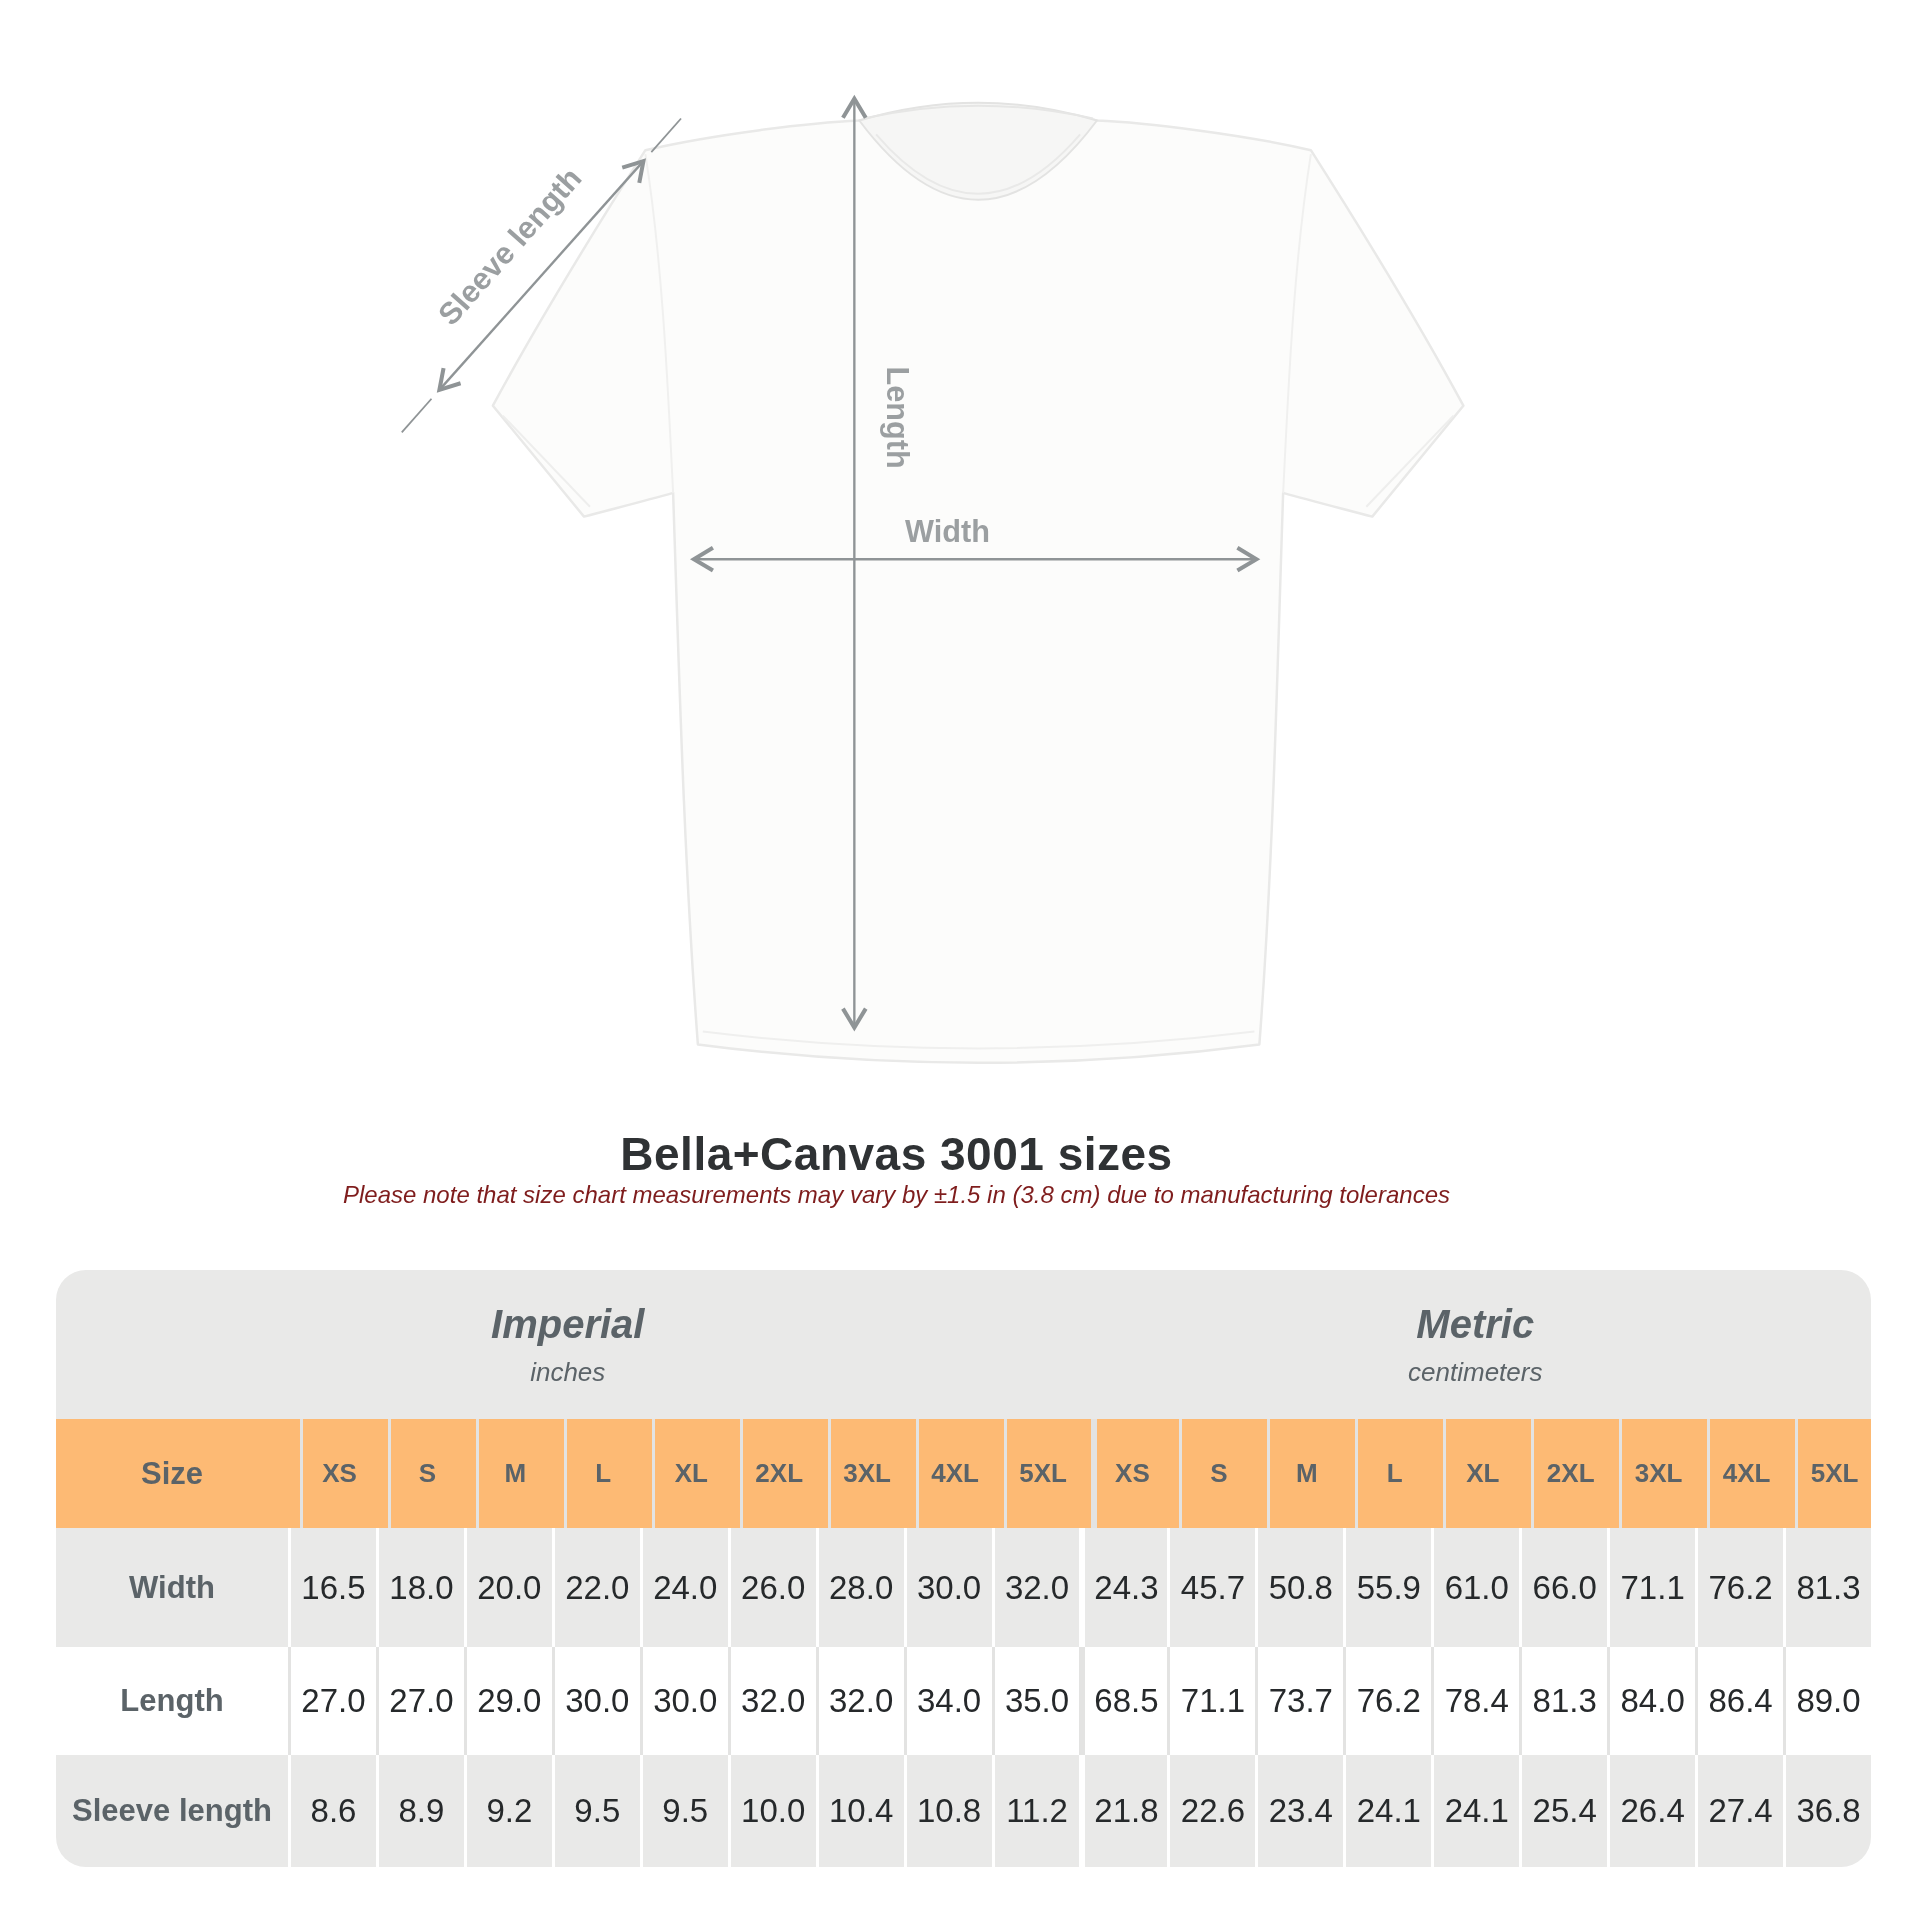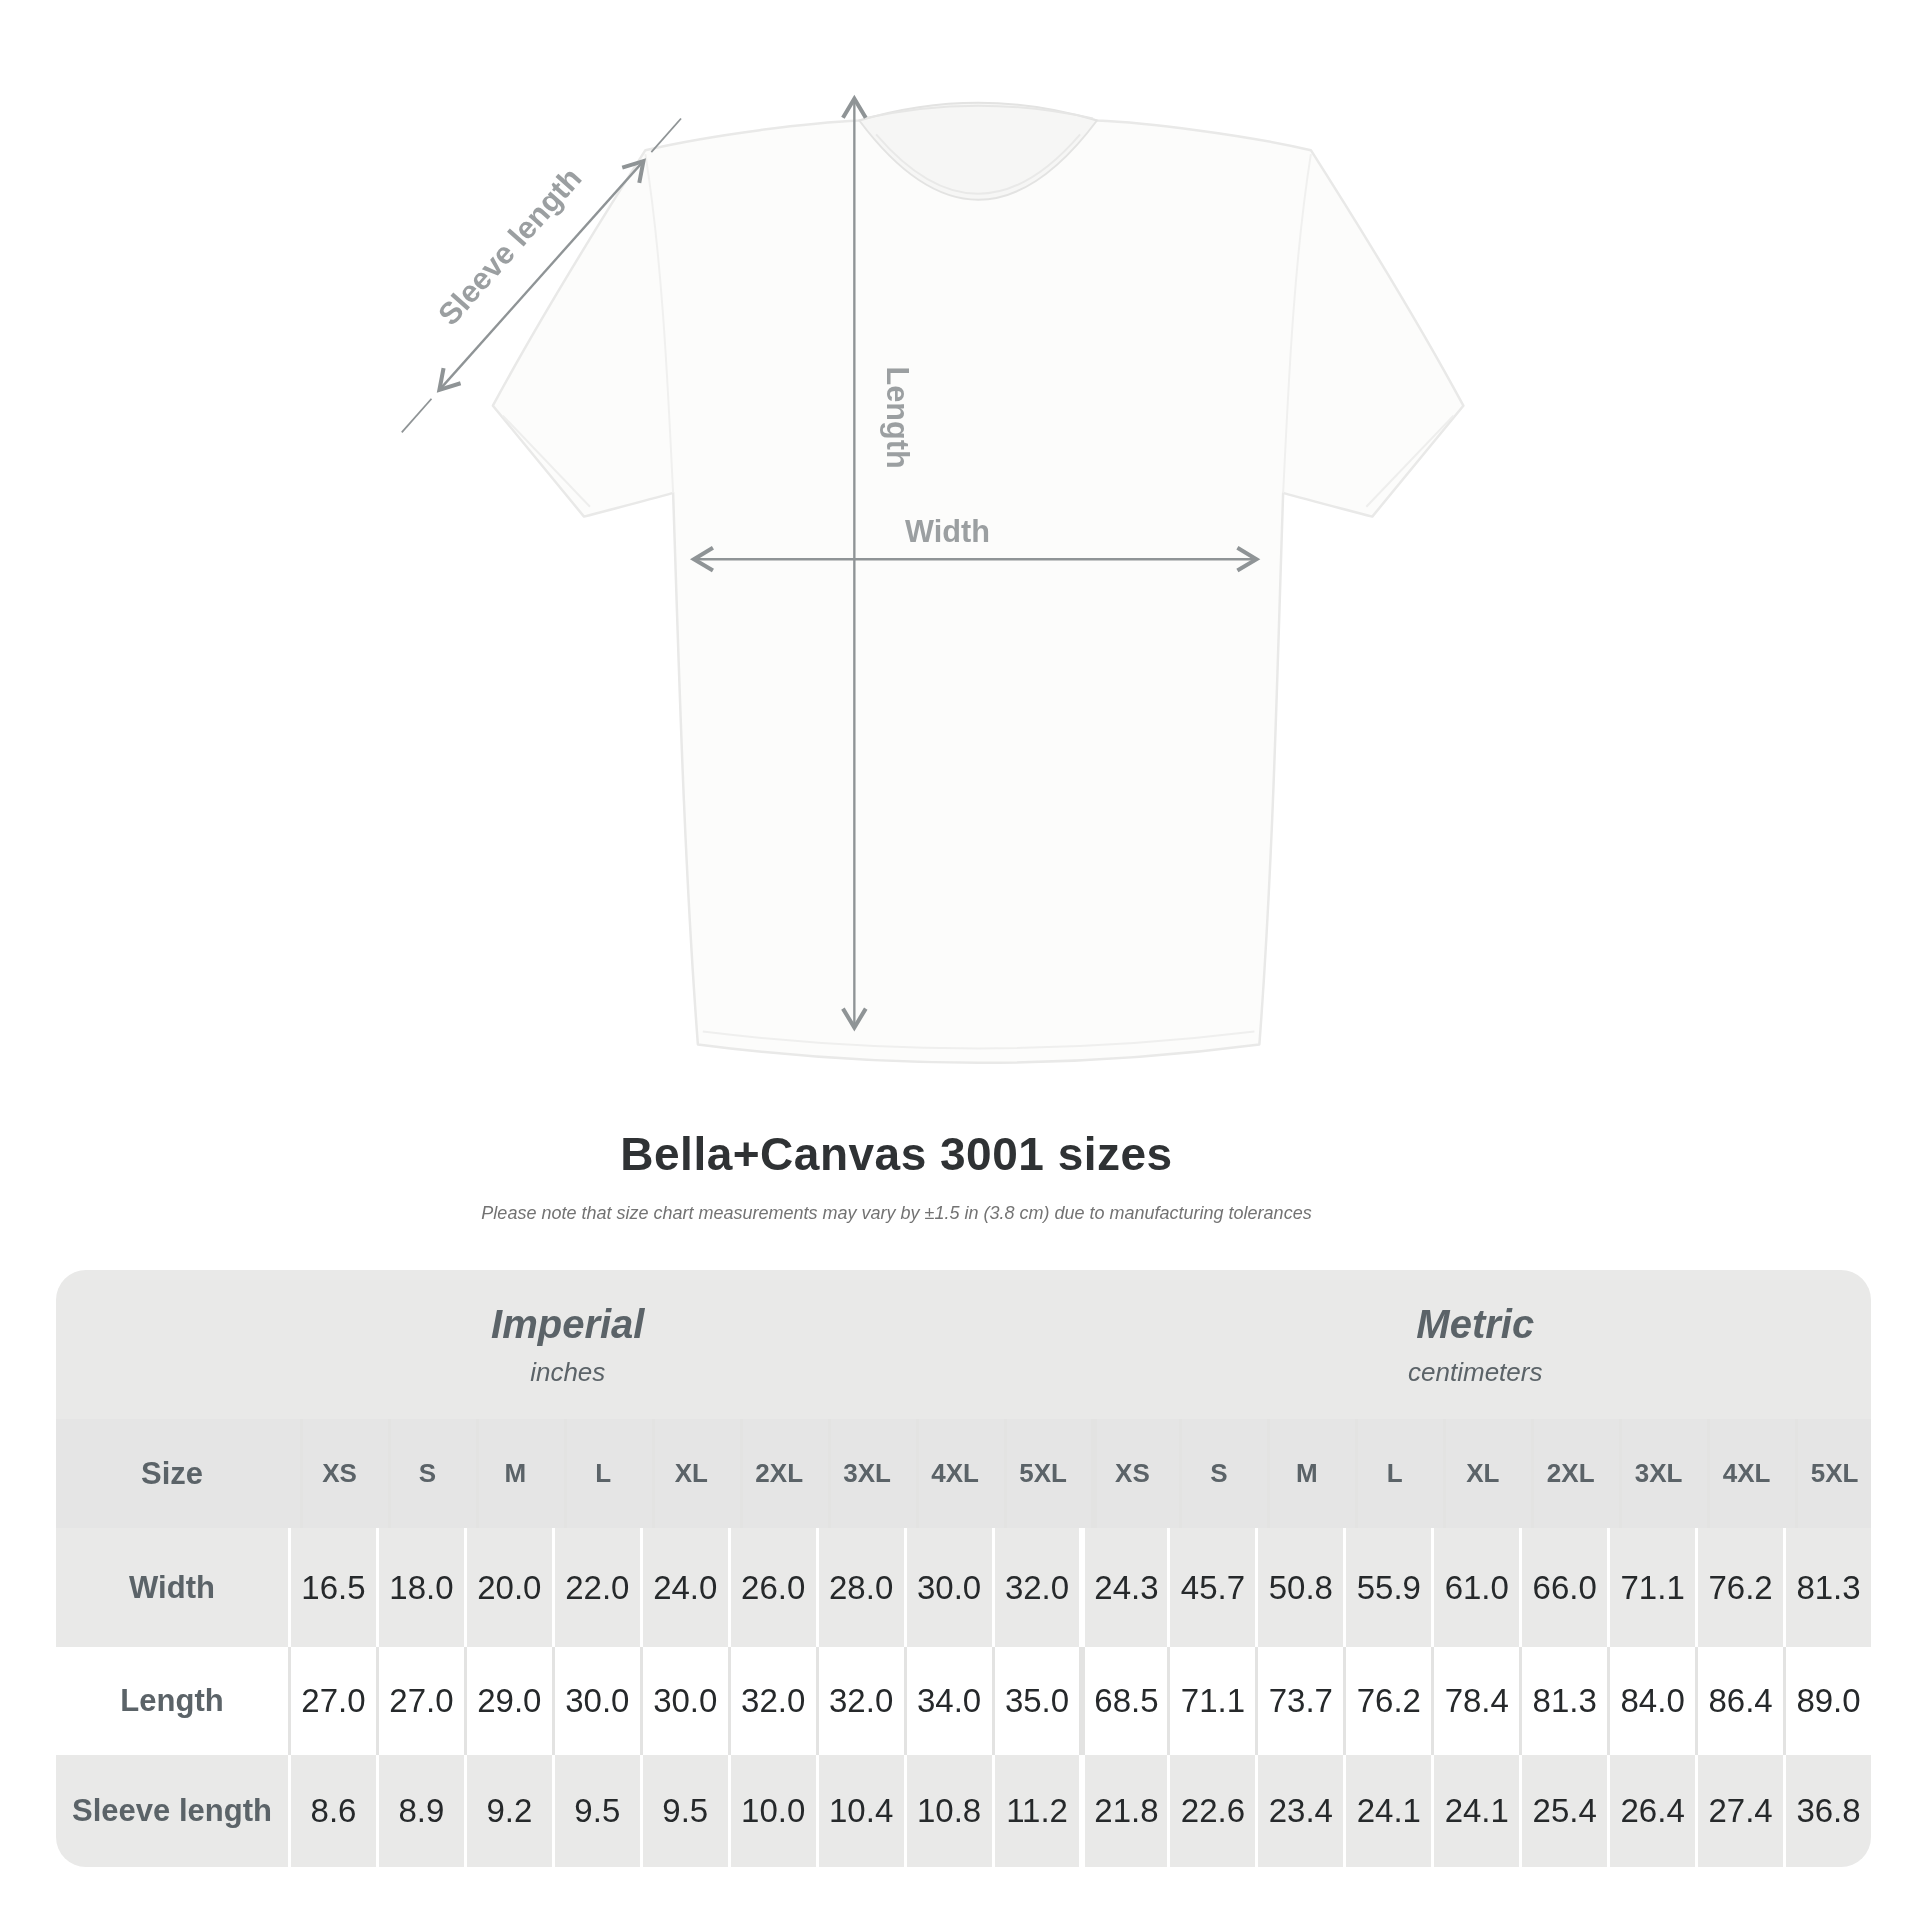--- a/index.html
+++ b/index.html
@@ -11,34 +11,34 @@
 
   
   .diagram{position:absolute;left:376px;top:69px;width:1129px;height:1020px;}
 
   
   .heading{position:absolute;left:0;top:1127px;width:1793px;text-align:center;}
   .heading .title{
     font-size:46px;font-weight:bold;color:#2f3234;letter-spacing:0.5px;
   }
   .heading .subtitle{
-    margin-top:22px;font-size:18px;font-style:italic;color:#737373;
+    font-size:24px;font-style:italic;color:#7f1d1d;
   }
 
   
   .size-table{
     position:absolute;left:56px;top:1270px;width:1815px;height:597px;
     border-radius:30px;overflow:hidden;background:#ffffff;
   }
   .trow{
     display:grid;grid-template-columns:232px repeat(18,1fr);
     align-items:center;
   }
   .row-units{height:149px;background:#e9e9e8;}
-  .row-header{height:109px;background:#e5e5e5;gap:12px;--sep:#e3e3e2;}
+  .row-header{height:109px;background:#fdba74;gap:12px;--sep:#e3e3e2;}
   .row-width{height:119px;background:#e9e9e8;--sep:#ffffff;}
   .row-length{height:108px;background:#ffffff;--sep:#e3e3e2;}
   .row-sleeve{height:112px;background:#e9e9e8;--sep:#ffffff;}
 
   .unit-block{grid-row:1;display:flex;flex-direction:column;align-items:center;justify-content:center;gap:10px;height:100%;}
   .unit-imperial{grid-column:1 / 11;}
   .unit-metric{grid-column:11 / 20;}
   .unit-name{font-size:40px;font-weight:bold;font-style:italic;color:#5b6368;}
   .unit-sub{font-size:26px;font-style:italic;color:#5b6368;}
 

